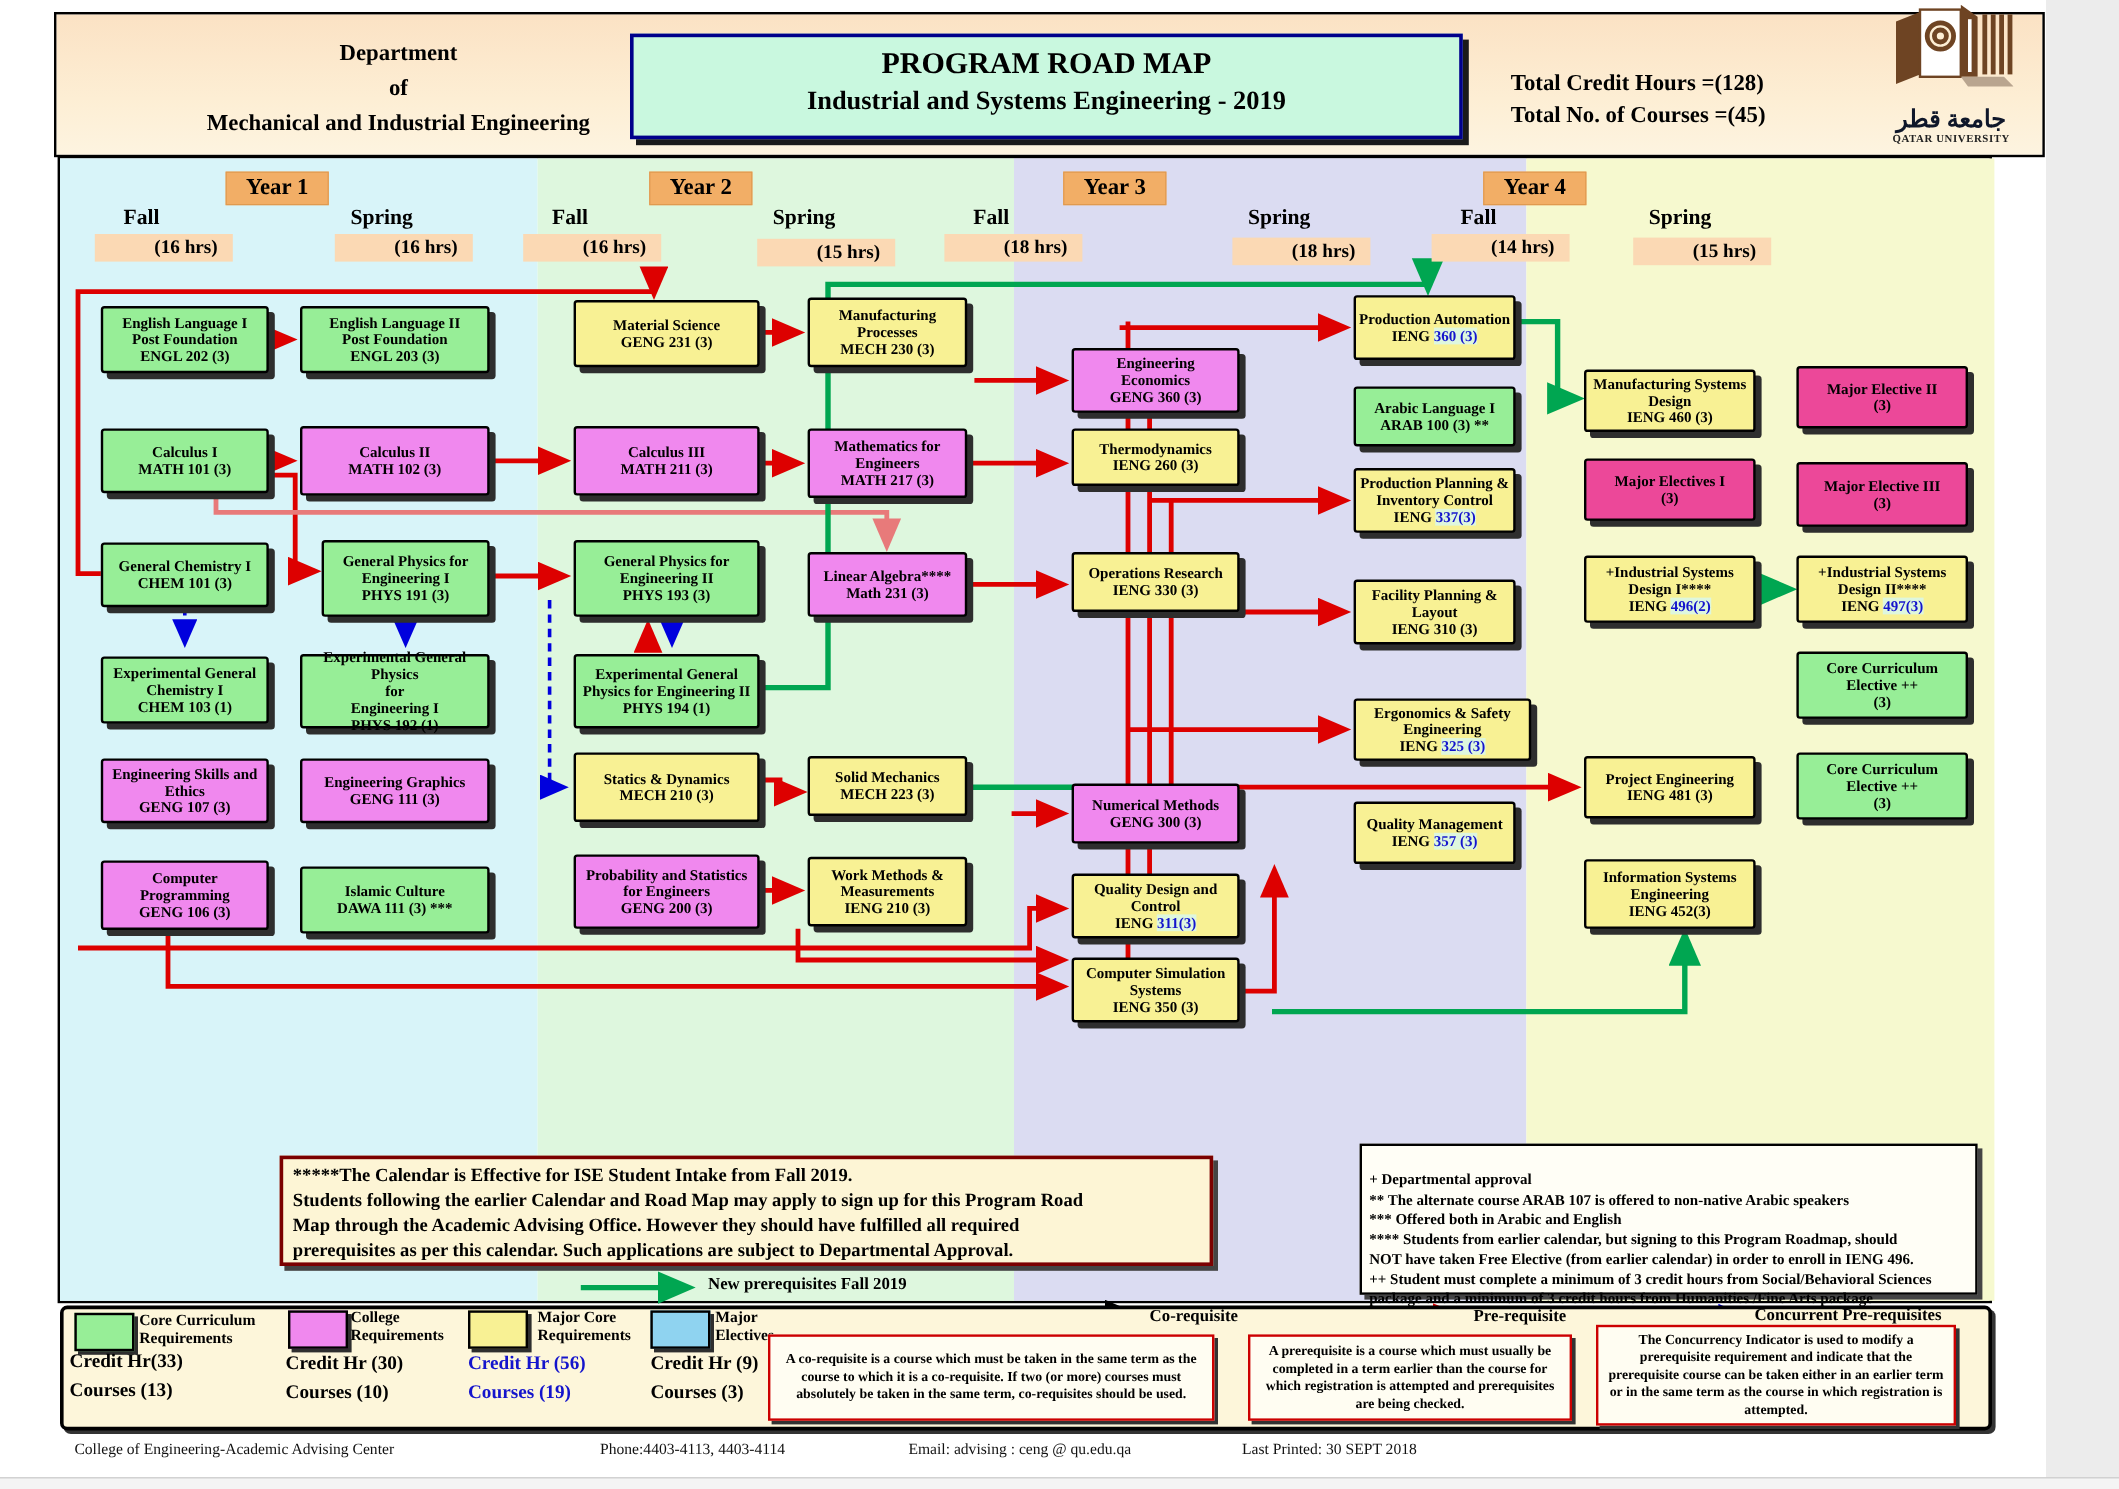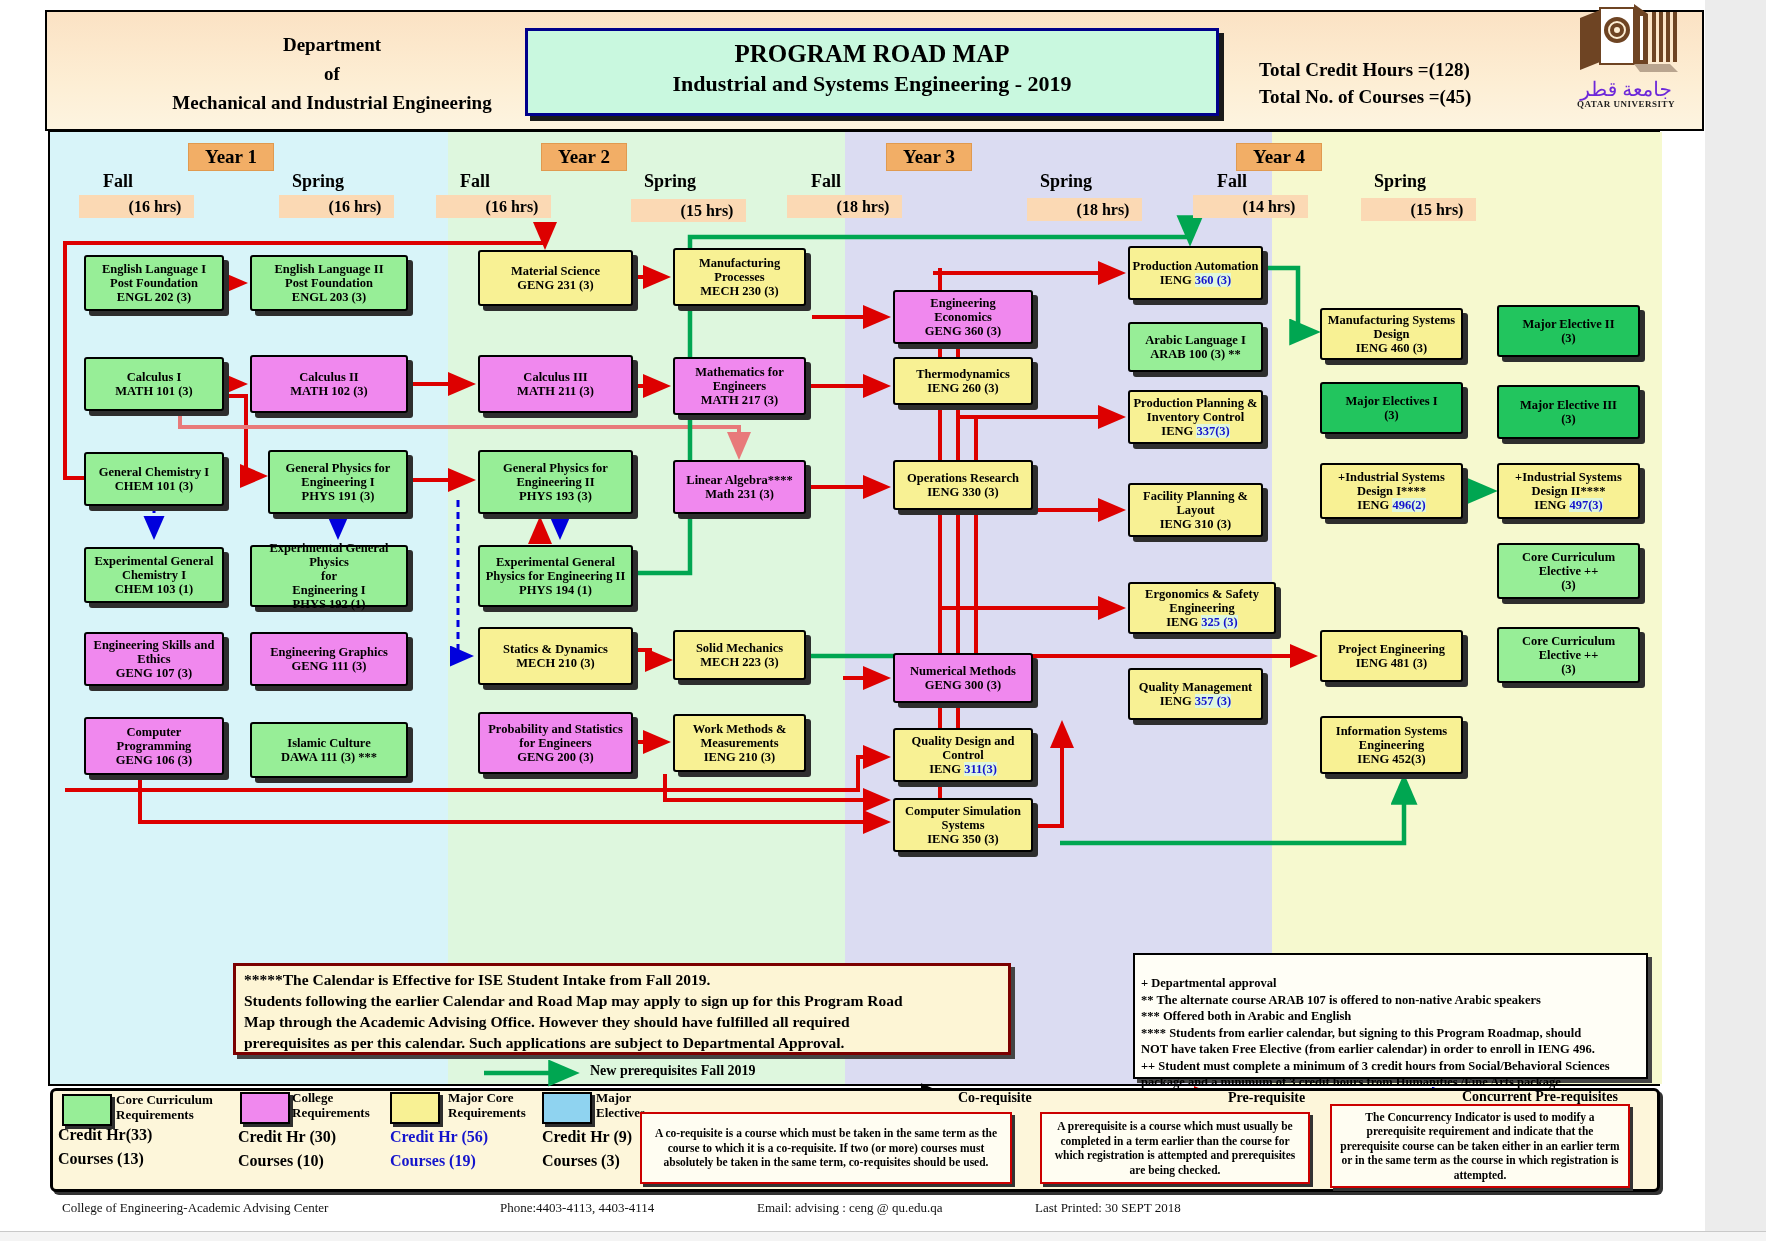--- a/index.html
+++ b/index.html
@@ -11,21 +11,21 @@
   
   .header{position:absolute;left:45px;top:10px;width:1655px;height:117px;border:2px solid #000;
           background:linear-gradient(180deg,#fbe2c4 0%,#fdeed4 60%,#fdf4e0 100%);}
   .dept{position:absolute;left:70px;top:18px;width:430px;text-align:center;font-weight:bold;font-size:19px;line-height:29px;}
   .titlebox{position:absolute;left:478px;top:16px;width:688px;height:82px;background:#c9f8df;
             border:3px solid #00008b;box-shadow:5px 5px 0 #1a1a1a;text-align:center;}
   .titlebox .t1{font-size:25px;font-weight:bold;margin-top:9px;}
   .titlebox .t2{font-size:22px;font-weight:bold;margin-top:3px;}
   .totals{position:absolute;left:1212px;top:44px;width:330px;font-weight:bold;font-size:19px;line-height:27px;}
   .logo{position:absolute;left:1552px;top:4px;width:148px;height:118px;text-align:center;}
-  .logo-ar{font-size:20px;font-weight:normal;color:#6d28d9;line-height:20px;margin-top:1px;}
+  .logo-ar{font-size:20px;font-weight:bold;color:#0f172a;line-height:20px;margin-top:11px;}
   .logo-en{font-size:9px;font-weight:bold;color:#222;letter-spacing:.5px;}
 
   
   .bands{position:absolute;left:48px;top:130px;width:1612px;height:956px;border:2px solid #000;box-sizing:border-box;}
   .band{position:absolute;top:0;height:100%;}
   .b1{left:0;width:398px;background:#d8f4f9;}
   .b2{left:398px;width:397px;background:#def7de;}
   .b3{left:795px;width:427px;background:#dbdcf2;}
   .b4{left:1222px;width:390px;background:#f6f9cf;}
 
@@ -38,21 +38,21 @@
   
   .cb{position:absolute;border:2px solid #000;border-radius:3px;box-shadow:5px 5px 0 #2e2e2e;
       display:flex;flex-direction:column;align-items:center;justify-content:center;
       text-align:center;z-index:6;padding:1px 2px;box-sizing:border-box;}
   .cb .t{font-size:12.5px;font-weight:bold;line-height:1.13;white-space:pre-line;}
   .cb .c{font-size:12.5px;font-weight:bold;line-height:1.13;}
   .cb .c .b2{color:#1414cc;}
   .green{background:#97ee97;}
   .pink{background:#f088ee;}
   .yellow{background:#f8f194;}
-  .blue{background:#22c55e;}
+  .blue{background:#ec4899;}
 
   
   .arrows{position:absolute;left:0;top:0;z-index:5;pointer-events:none;}
   .r{stroke:#dd0000;stroke-width:4;fill:none;}
   .rs{stroke:#e87a7a;stroke-width:4;fill:none;}
   .g{stroke:#00a651;stroke-width:4.5;fill:none;}
   .bl{stroke:#0000dd;stroke-width:3;fill:none;stroke-dasharray:7 5;}
   .k{stroke:#000;stroke-width:5;fill:none;}
 
   

